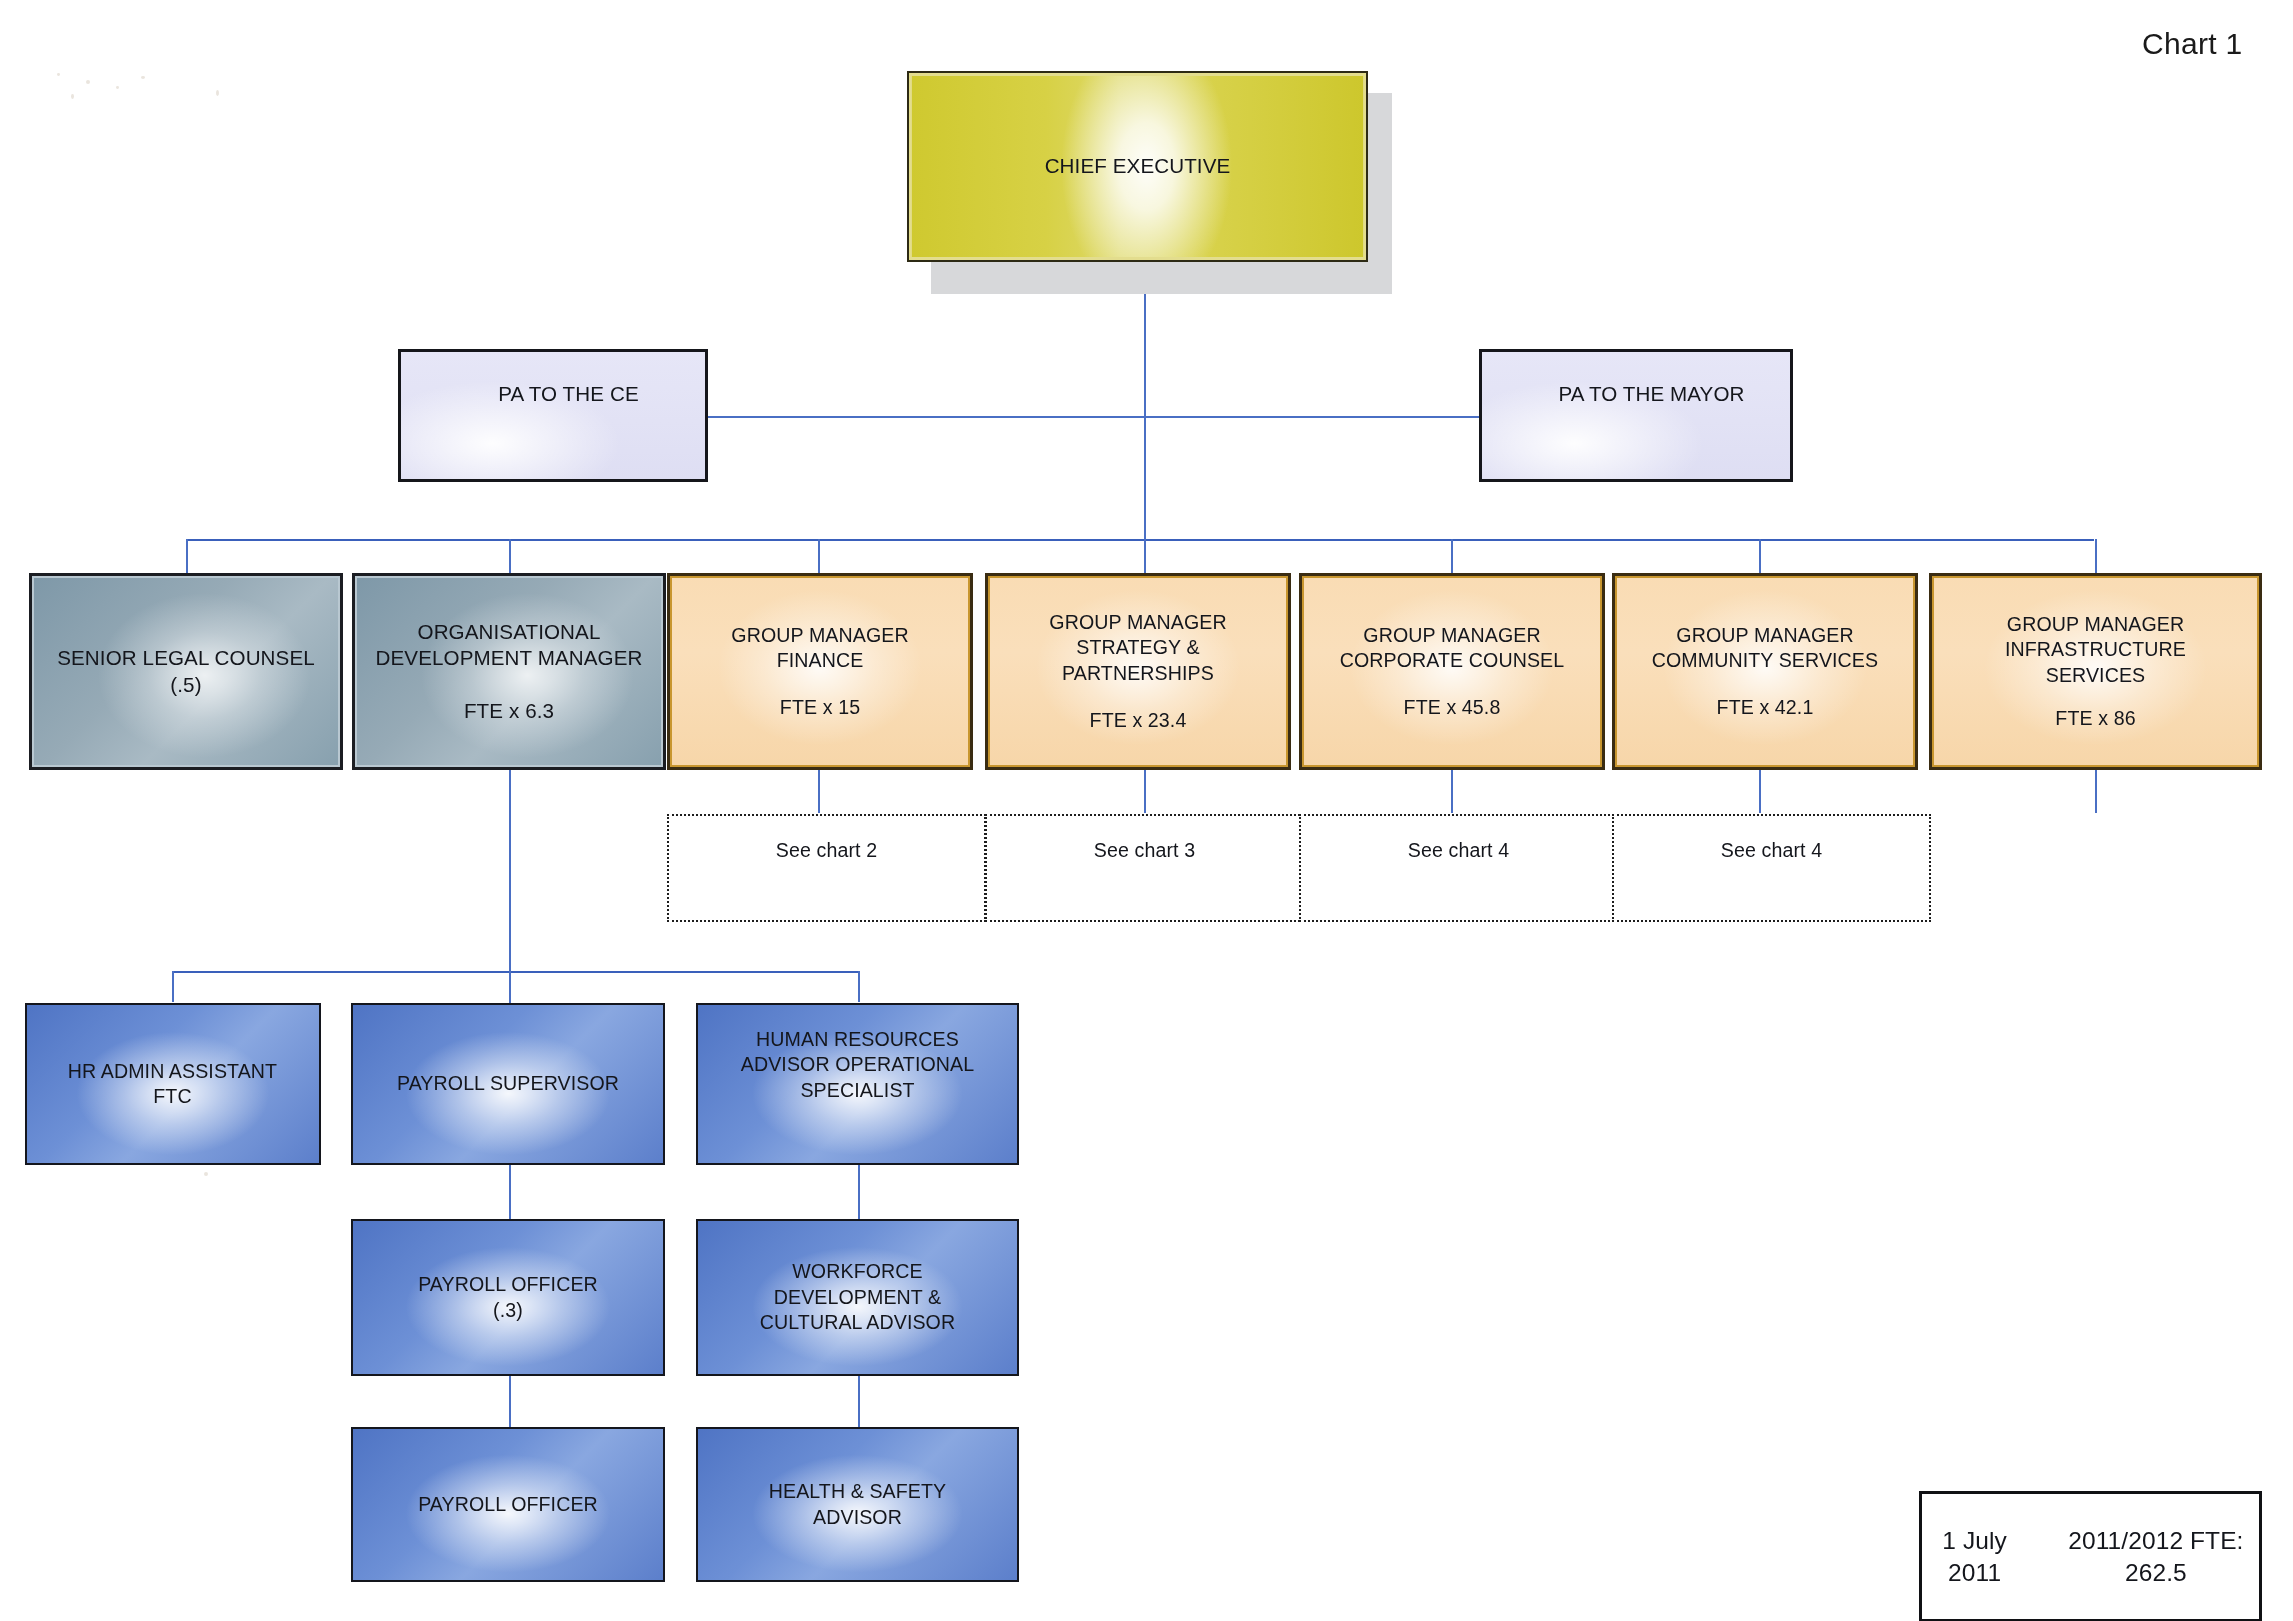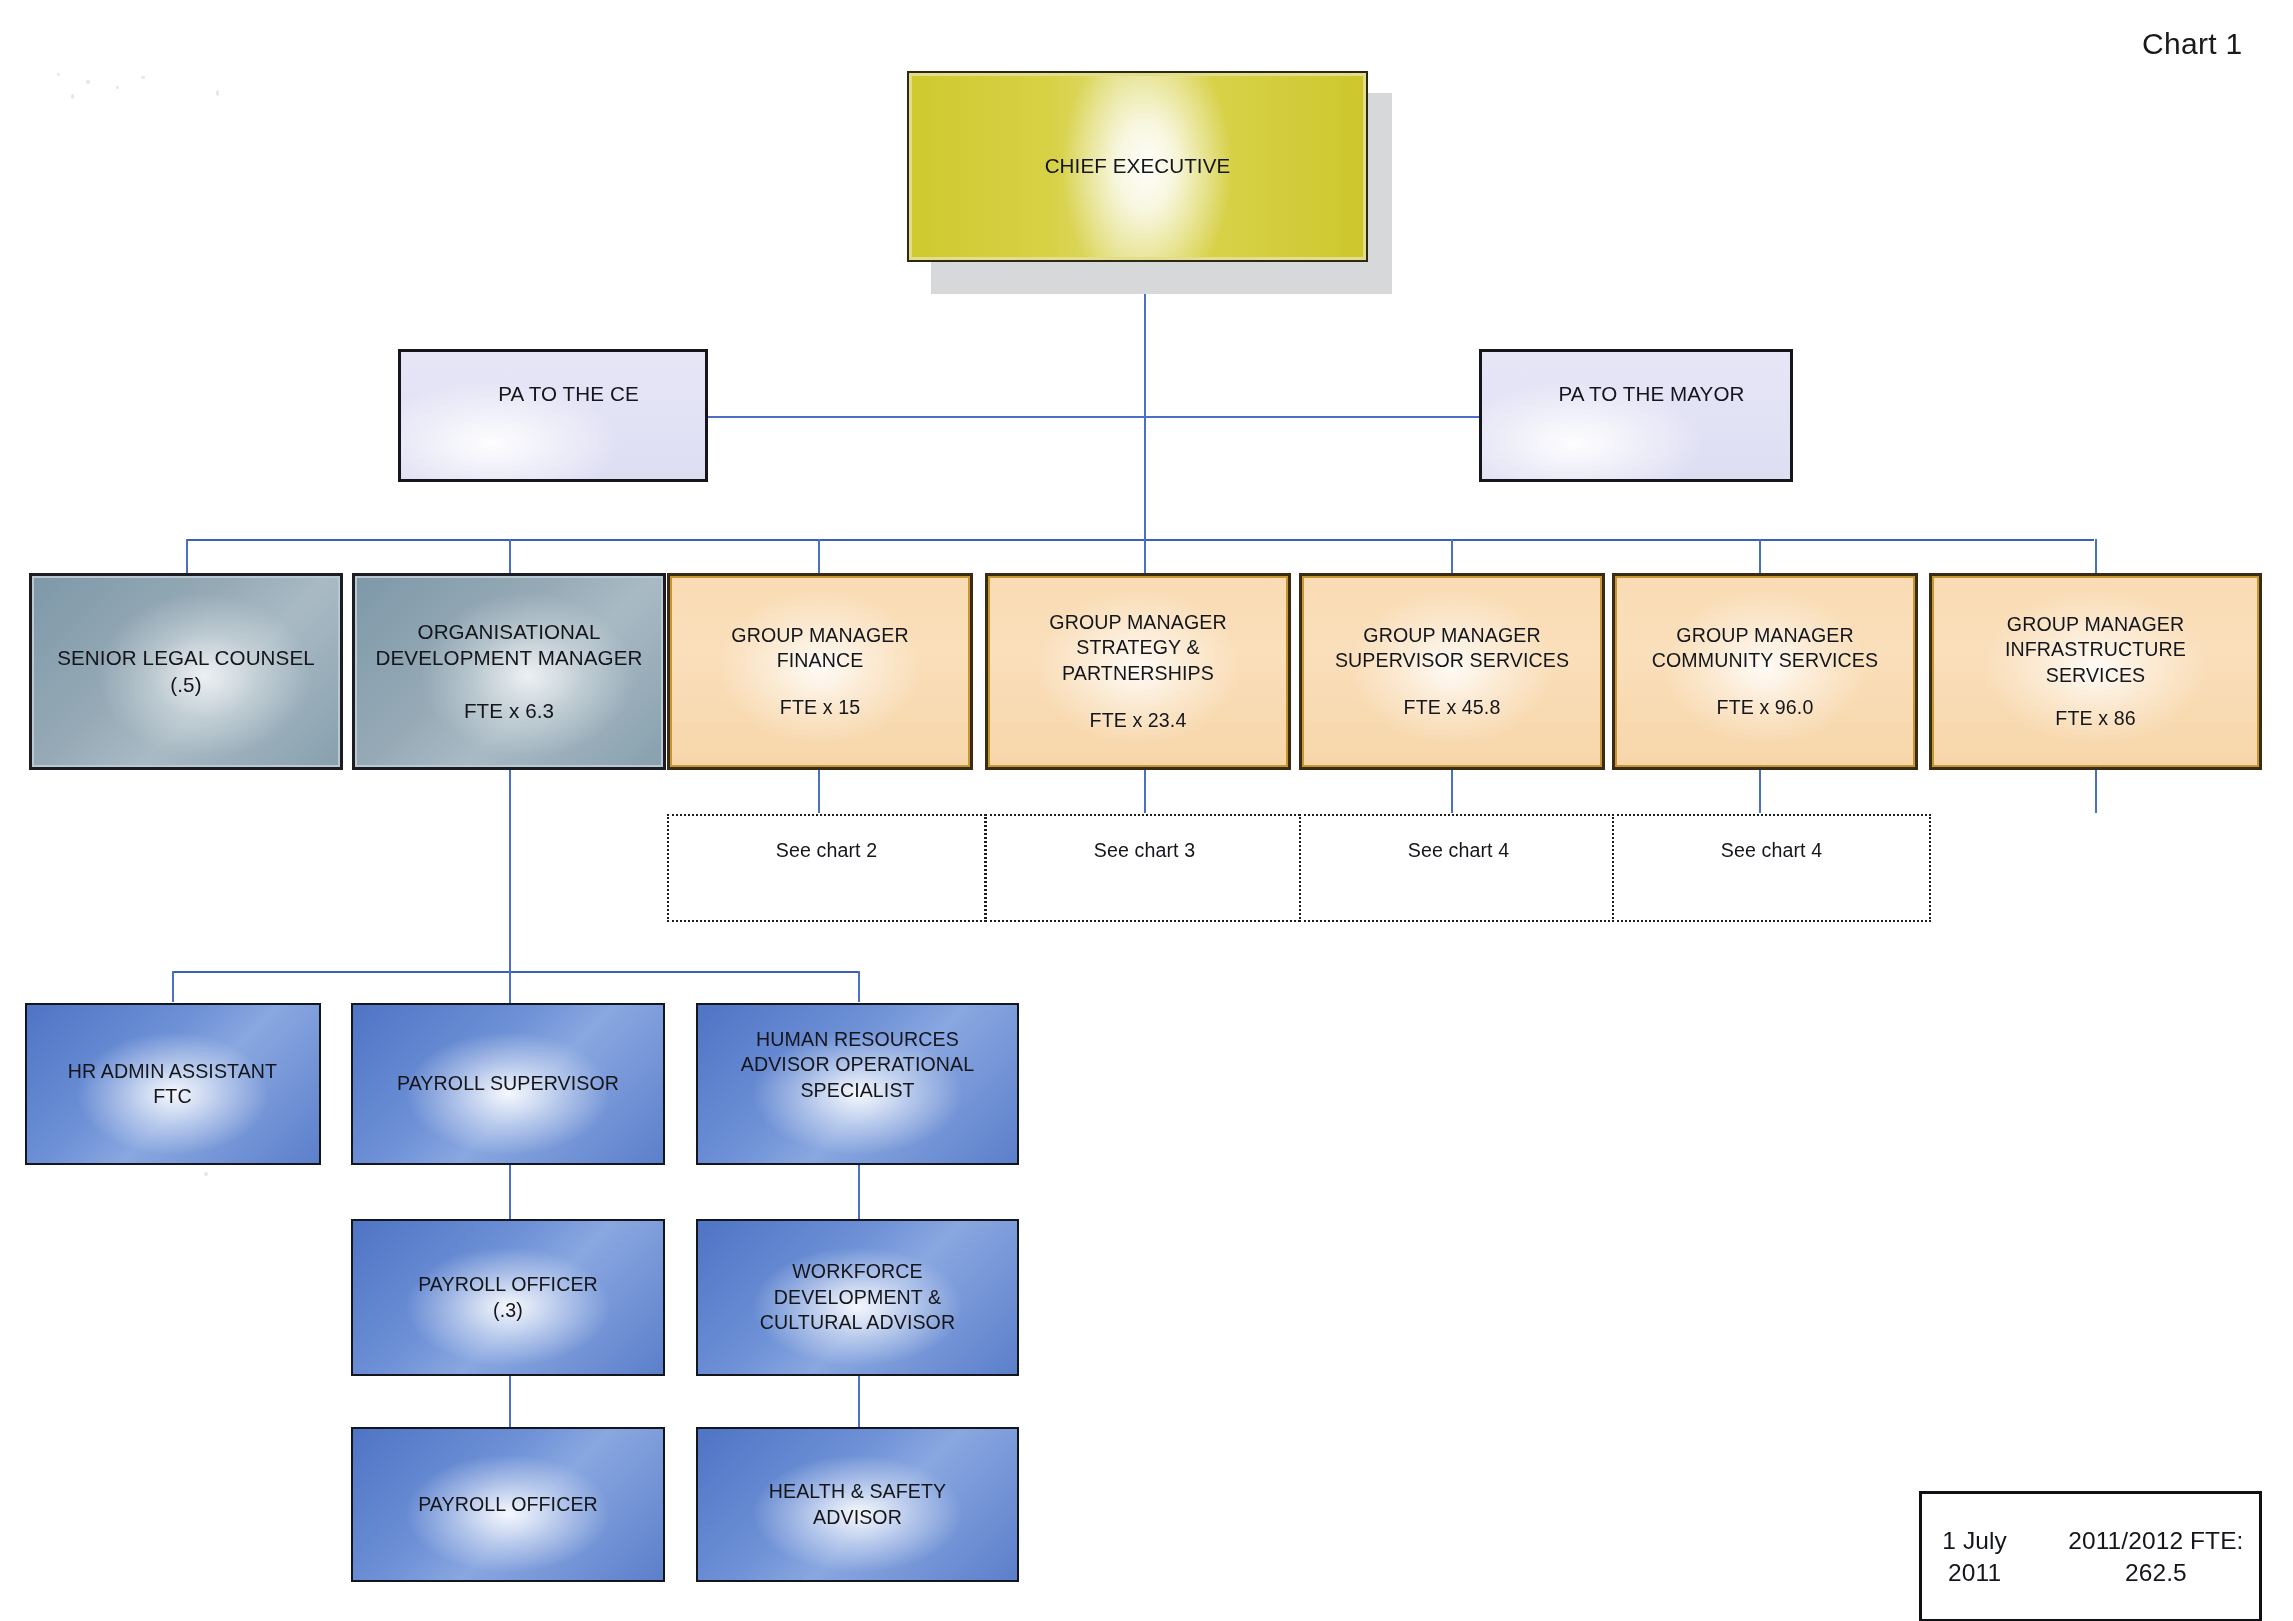--- a/index.html
+++ b/index.html
@@ -239,30 +239,30 @@
       <span>GROUP MANAGER</span><br>
       <span>STRATEGY &amp;</span><br>
       <span>PARTNERSHIPS</span>
       <span class="sub">FTE x 23.4</span>
     </div>
   </div>
 
   <div class="node orange" style="left:1299px;top:573px;width:306px;height:197px;z-index:2;">
     <div class="inner">
       <span>GROUP MANAGER</span><br>
-      <span>SUPERVISOR SERVICES</span>
+      <span>CORPORATE COUNSEL</span>
       <span class="sub">FTE x 45.8</span>
     </div>
   </div>
 
   <div class="node orange" style="left:1612px;top:573px;width:306px;height:197px;z-index:2;">
     <div class="inner">
       <span>GROUP MANAGER</span><br>
       <span>COMMUNITY SERVICES</span>
-      <span class="sub">FTE x 96.0</span>
+      <span class="sub">FTE x 42.1</span>
     </div>
   </div>
 
   <div class="node orange" style="left:1929px;top:573px;width:333px;height:197px;z-index:2;">
     <div class="inner">
       <span>GROUP MANAGER</span><br>
       <span>INFRASTRUCTURE</span><br>
       <span>SERVICES</span>
       <span class="sub" style="margin-top:17.6px;">FTE x 86</span>
     </div>

